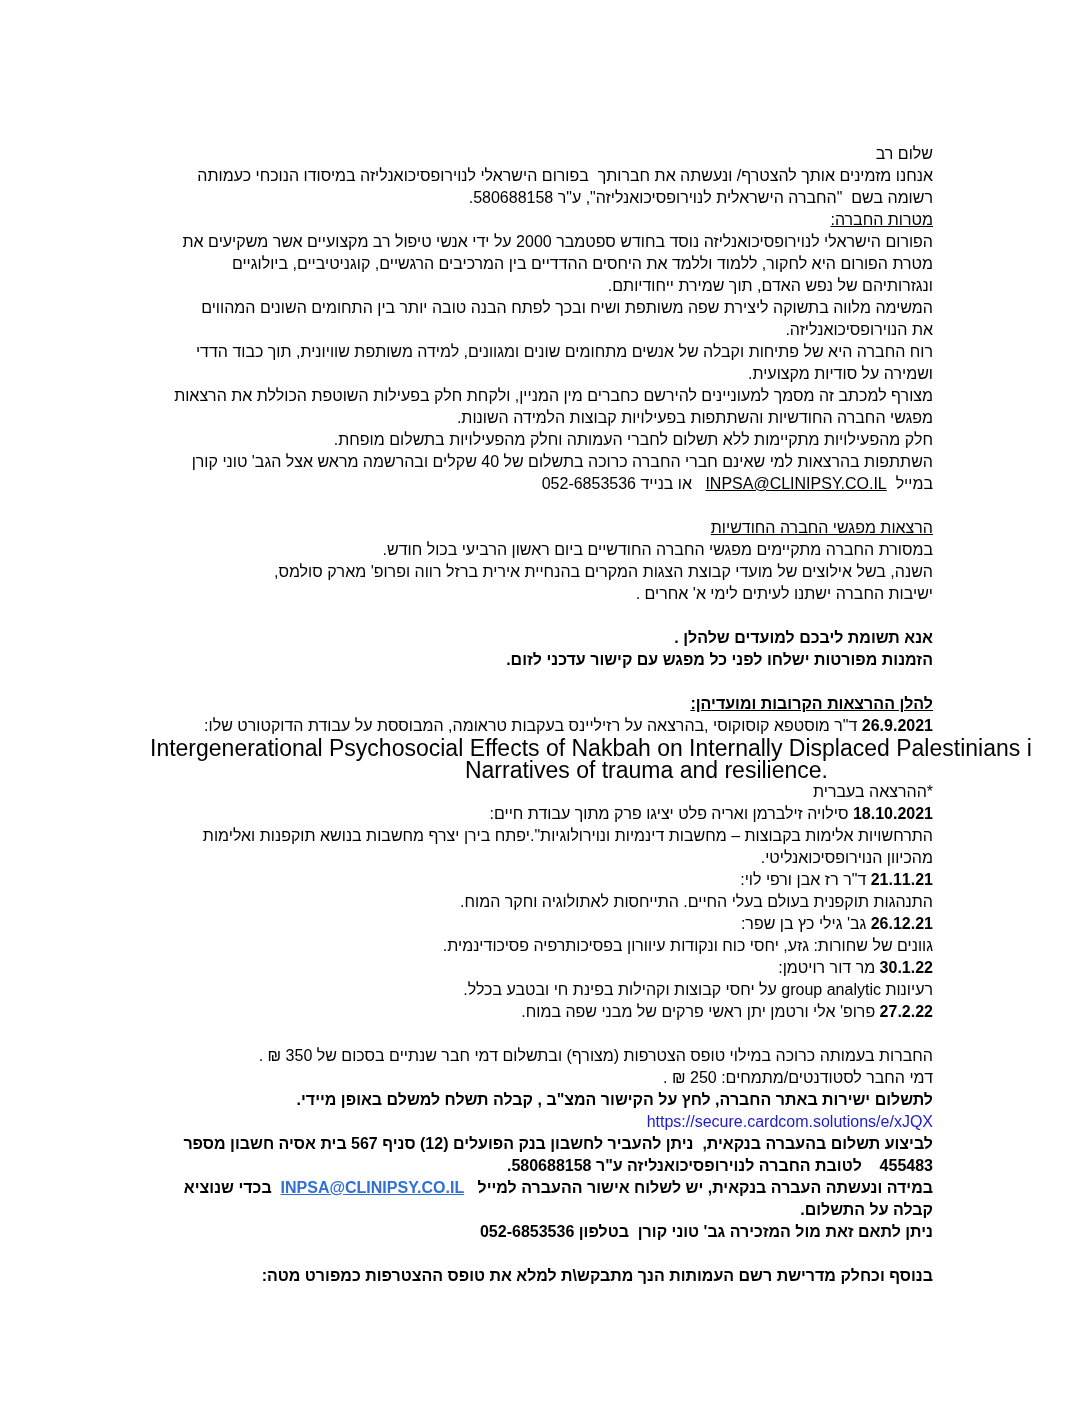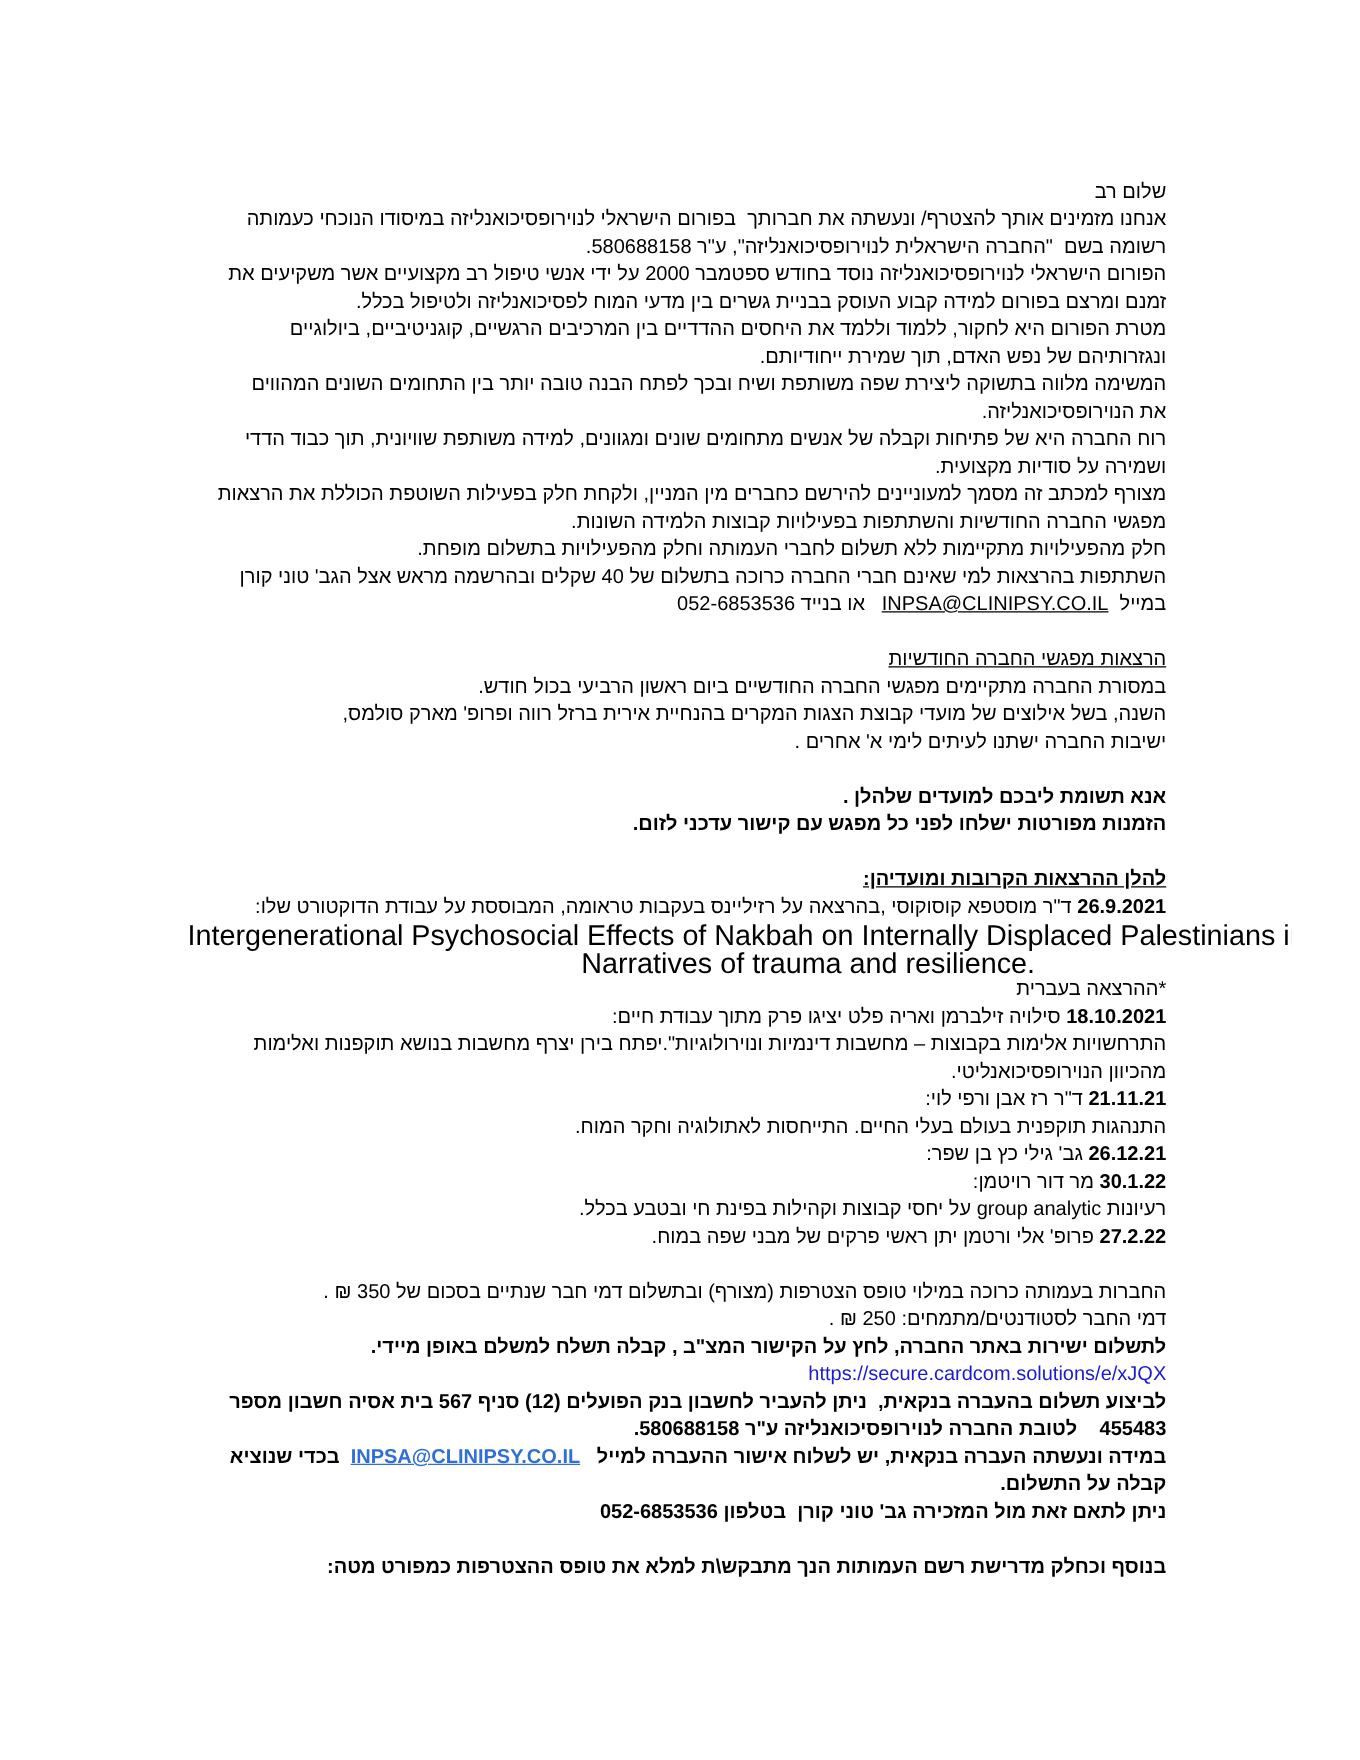--- a/index.html
+++ b/index.html
@@ -40,22 +40,22 @@
   .mail-blue{color:var(--email-blue);text-decoration:underline;}
   .url{color:var(--url-blue);}
 </style>
 </head>
 <body>
 
 <div class="page">
   <div class="ln">שלום רב</div>
   <div class="ln">אנחנו מזמינים אותך להצטרף/ ונעשתה את חברותך  בפורום הישראלי לנוירופסיכואנליזה במיסודו הנוכחי כעמותה</div>
   <div class="ln">רשומה בשם  "החברה הישראלית לנוירופסיכואנליזה", ע"ר 580688158.</div>
+  <div class="ln u">מטרות החברה:</div>
   <div class="ln">הפורום הישראלי לנוירופסיכואנליזה נוסד בחודש ספטמבר 2000 על ידי אנשי טיפול רב מקצועיים אשר משקיעים את</div>
-  <div class="ln">זמנם ומרצם בפורום למידה קבוע העוסק בבניית גשרים בין מדעי המוח לפסיכואנליזה ולטיפול בכלל.</div>
   <div class="ln">מטרת הפורום היא לחקור, ללמוד וללמד את היחסים ההדדיים בין המרכיבים הרגשיים, קוגניטיביים, ביולוגיים</div>
   <div class="ln">ונגזרותיהם של נפש האדם, תוך שמירת ייחודיותם.</div>
   <div class="ln">המשימה מלווה בתשוקה ליצירת שפה משותפת ושיח ובכך לפתח הבנה טובה יותר בין התחומים השונים המהווים</div>
   <div class="ln">את הנוירופסיכואנליזה.</div>
   <div class="ln">רוח החברה היא של פתיחות וקבלה של אנשים מתחומים שונים ומגוונים, למידה משותפת שוויונית, תוך כבוד הדדי</div>
   <div class="ln">ושמירה על סודיות מקצועית.</div>
   <div class="ln">מצורף למכתב זה מסמך למעוניינים להירשם כחברים מין המניין, ולקחת חלק בפעילות השוטפת הכוללת את הרצאות</div>
   <div class="ln">מפגשי החברה החודשיות והשתתפות בפעילויות קבוצות הלמידה השונות.</div>
   <div class="ln">חלק מהפעילויות מתקיימות ללא תשלום לחברי העמותה וחלק מהפעילויות בתשלום מופחת.</div>
   <div class="ln">השתתפות בהרצאות למי שאינם חברי החברה כרוכה בתשלום של 40 שקלים ובהרשמה מראש אצל הגב' טוני קורן</div>
@@ -73,20 +73,21 @@
   <div class="ln"><b>26.9.2021</b><span> ד"ר מוסטפא קוסוקוסי ,בהרצאה על רזיליינס בעקבות טראומה, המבוססת על עבודת הדוקטורט שלו:</span></div>
   <div class="ln en">Intergenerational Psychosocial Effects of Nakbah on Internally Displaced Palestinians in Israel:</div>
   <div class="ln en ind">Narratives of trauma and resilience.</div>
   <div class="ln">*ההרצאה בעברית</div>
   <div class="ln"><b>18.10.2021</b><span> סילויה זילברמן ואריה פלט יציגו פרק מתוך עבודת חיים:</span></div>
   <div class="ln">התרחשויות אלימות בקבוצות – מחשבות דינמיות ונוירולוגיות".יפתח בירן יצרף מחשבות בנושא תוקפנות ואלימות</div>
   <div class="ln">מהכיוון הנוירופסיכואנליטי.</div>
   <div class="ln"><b>21.11.21</b><span> ד"ר רז אבן ורפי לוי:</span></div>
   <div class="ln">התנהגות תוקפנית בעולם בעלי החיים. התייחסות לאתולוגיה וחקר המוח.</div>
   <div class="ln"><b>26.12.21</b><span> גב' גילי כץ בן שפר:</span></div>
+  <div class="ln">גוונים של שחורות: גזע, יחסי כוח ונקודות עיוורון בפסיכותרפיה פסיכודינמית.</div>
   <div class="ln"><b>30.1.22</b><span> מר דור רויטמן:</span></div>
   <div class="ln">רעיונות group analytic על יחסי קבוצות וקהילות בפינת חי ובטבע בכלל.</div>
   <div class="ln"><b>27.2.22</b><span> פרופ' אלי ורטמן יתן ראשי פרקים של מבני שפה במוח.</span></div>
   <div class="sp"></div>
   <div class="ln">החברות בעמותה כרוכה במילוי טופס הצטרפות (מצורף) ובתשלום דמי חבר שנתיים בסכום של 350 ₪ .</div>
   <div class="ln">דמי החבר לסטודנטים/מתמחים: 250 ₪ .</div>
   <div class="ln b">לתשלום ישירות באתר החברה, לחץ על הקישור המצ"ב , קבלה תשלח למשלם באופן מיידי.</div>
   <div class="ln url-line"><a class="url" dir="ltr">https://secure.cardcom.solutions/e/xJQX</a></div>
   <div class="ln b">לביצוע תשלום בהעברה בנקאית,  ניתן להעביר לחשבון בנק הפועלים (12) סניף 567 בית אסיה חשבון מספר</div>
   <div class="ln b">455483    לטובת החברה לנוירופסיכואנליזה ע"ר 580688158.</div>

